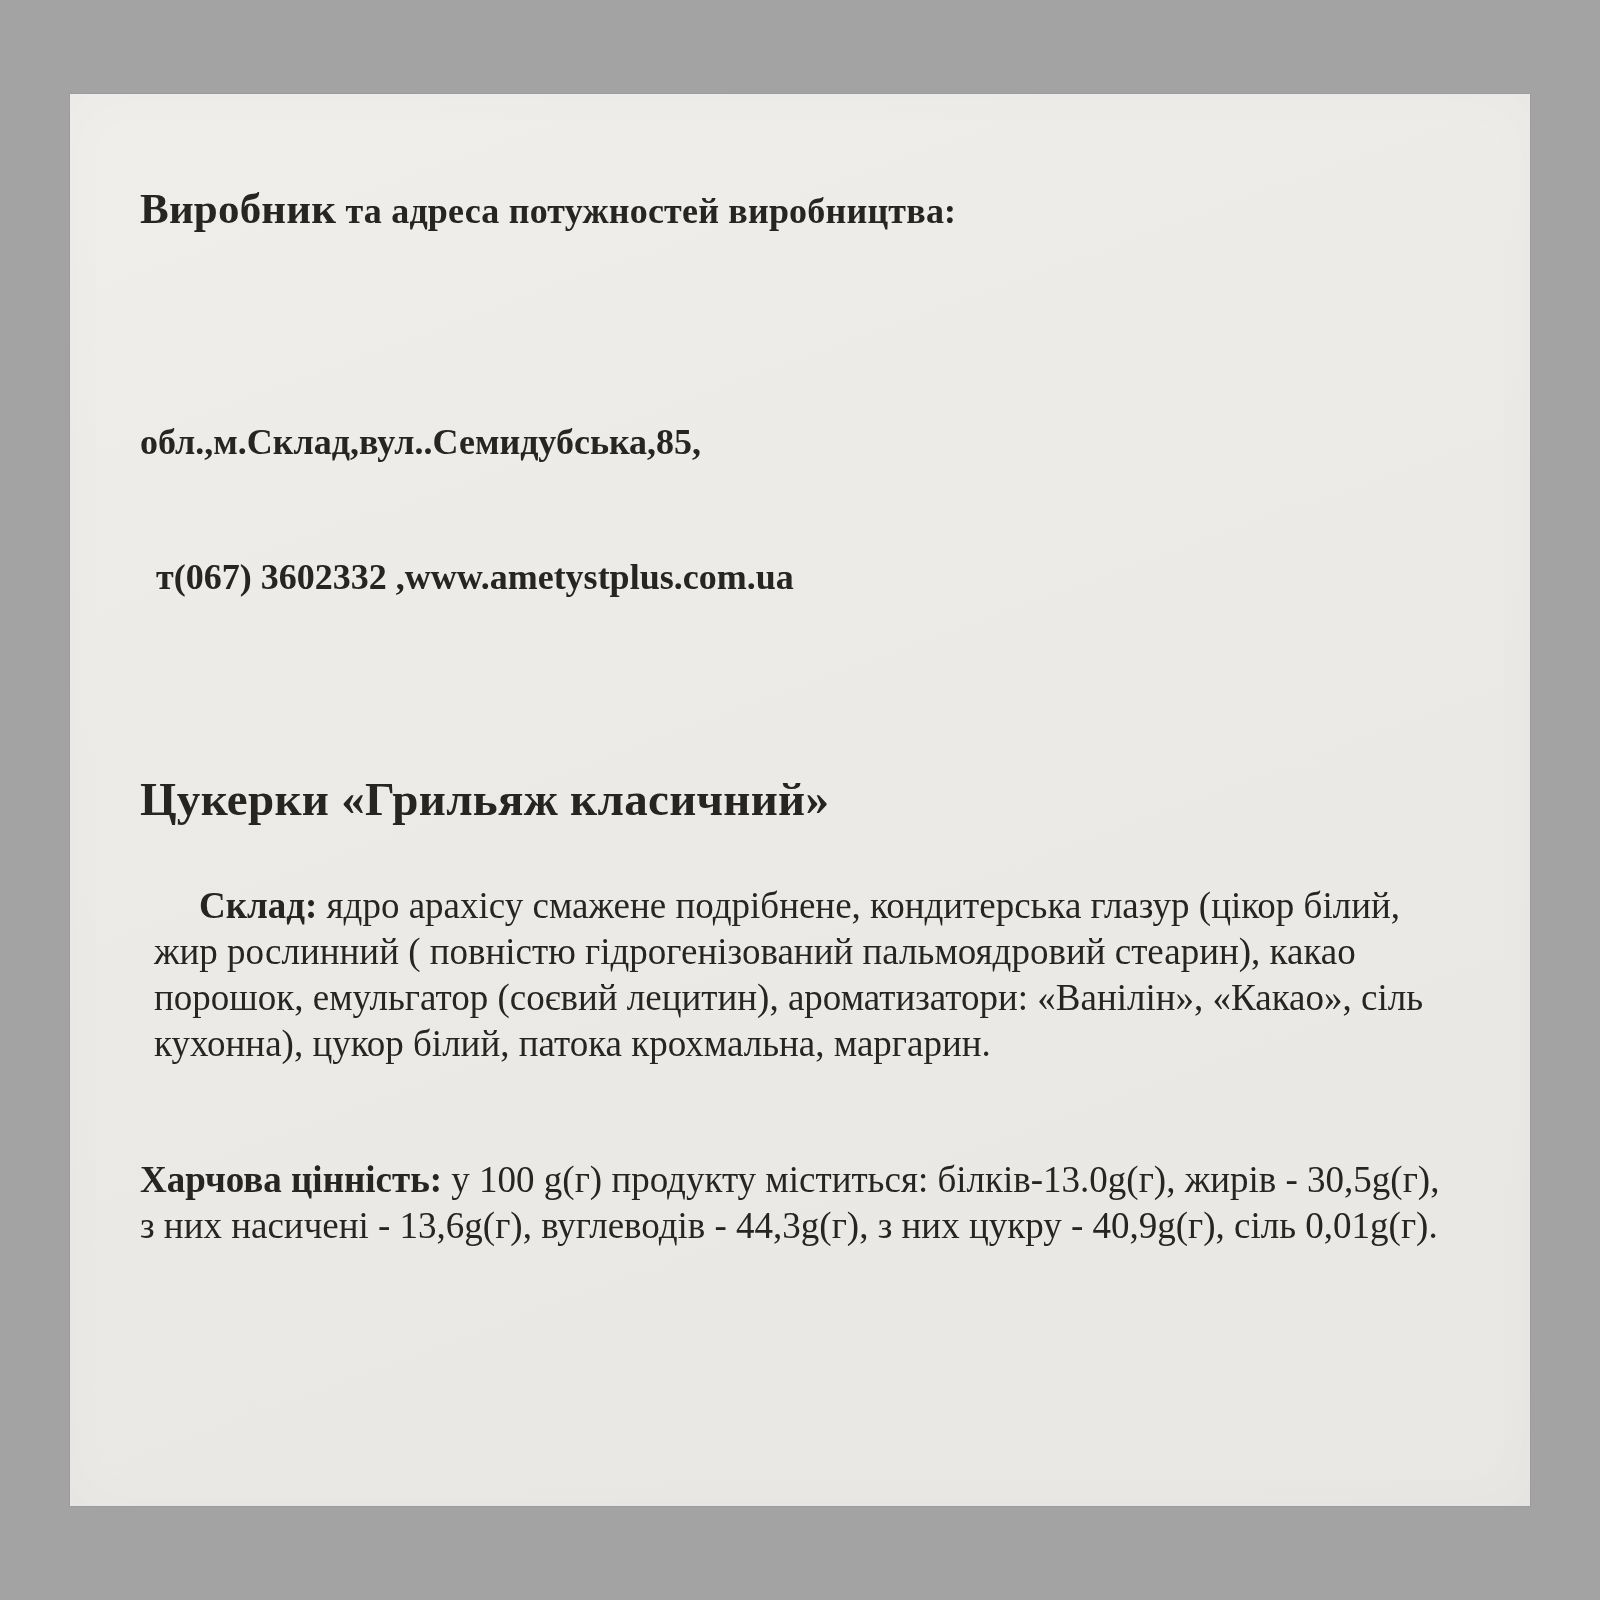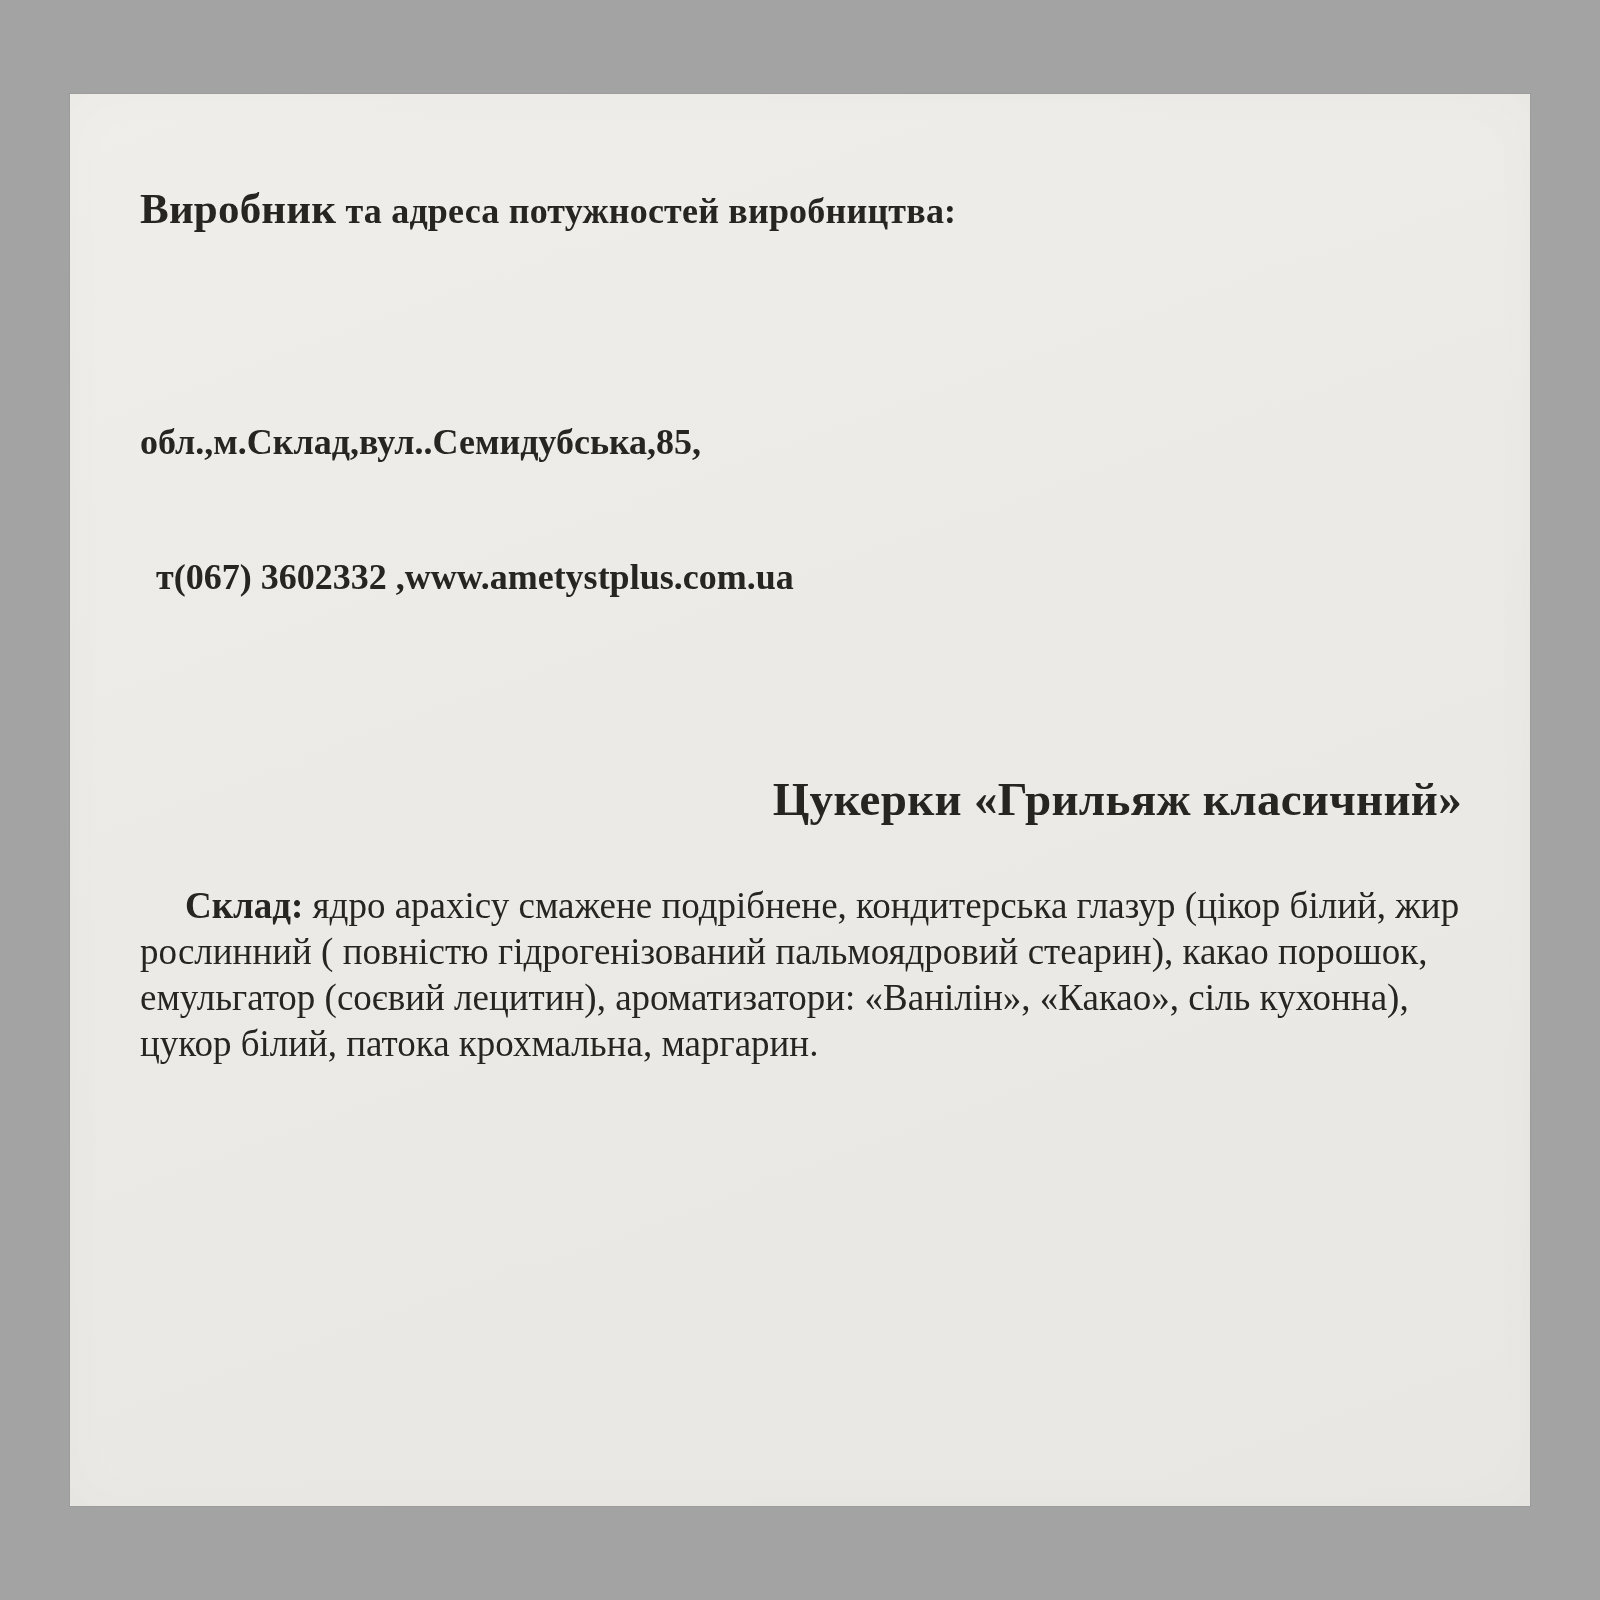--- a/index.html
+++ b/index.html
@@ -51,30 +51,31 @@
     font-weight: bold;
     line-height: 45px;
   }
   .address .addr-line-2 { padding-left: 0px; }
   .address .addr-line-3 { padding-left: 16px; }
   .product-title {
     margin-top: 26px;
     font-size: 47px;
     font-weight: bold;
     line-height: 58px;
-    text-align: right;
+    text-align: left;
     letter-spacing: 0.3px;
   }
   .body-par {
     font-size: 37px;
     line-height: 46px;
   }
   .composition {
     margin-top: 1px;
     text-indent: 45px;
+    margin-left: 14px;
   }
   .nutrition {
     margin-top: 36px;
   }
   .energy {
     margin-top: 48px;
   }
   .bold { font-weight: bold; }
 </style>
 </head>
@@ -88,20 +89,21 @@
 
       <div class="address">
         <div class="addr-line-2">обл.,м.Склад,вул..Семидубська,85,</div>
         <div class="addr-line-3">т(067) 3602332 ,www.ametystplus.com.ua</div>
       </div>
 
       <div class="product-title">Цукерки «Грильяж класичний»</div>
 
       <div class="body-par composition"><span class="bold">Склад:</span><span> ядро арахісу смажене подрібнене, кондитерська глазур (цікор білий, жир рослинний ( повністю гідрогенізований пальмоядровий стеарин), какао порошок, емульгатор (соєвий лецитин), ароматизатори: «Ванілін», «Какао», сіль кухонна), цукор білий, патока крохмальна, маргарин.</span></div>
 
+      <div class="body-par nutrition"><span class="bold">Харчова цінність:</span><span> у 100 g(г) продукту міститься: білків-13.0g(г), жирів - 30,5g(г), з них насичені - 13,6g(г), вуглеводів - 44,3g(г), з них цукру - 40,9g(г), сіль 0,01g(г).</span></div>
 
 
       
 
       
 
       
 
       
 

